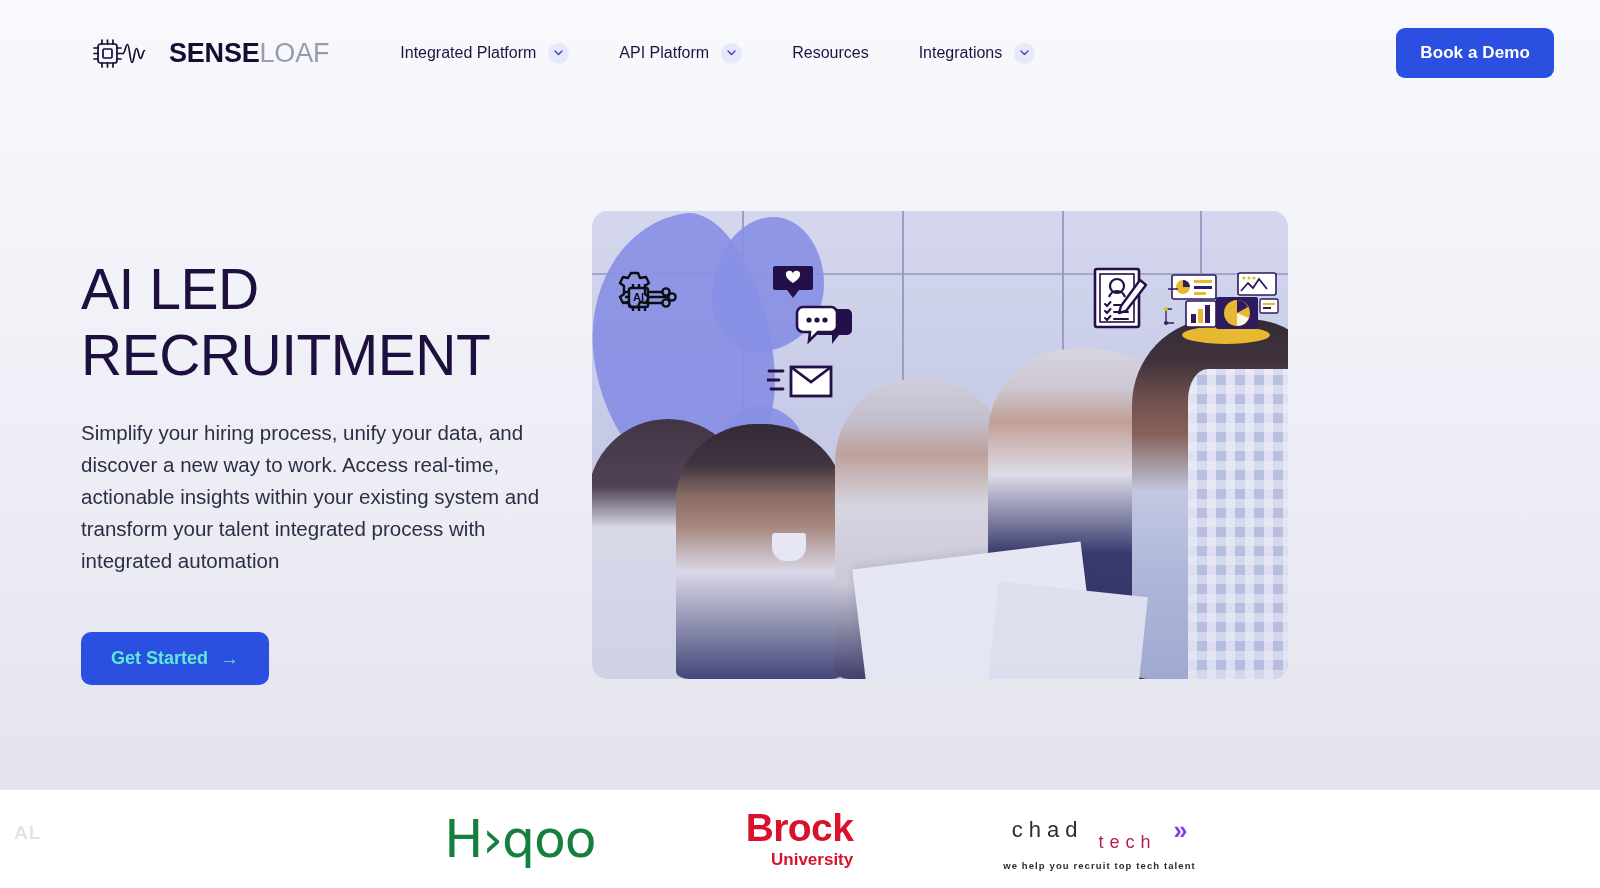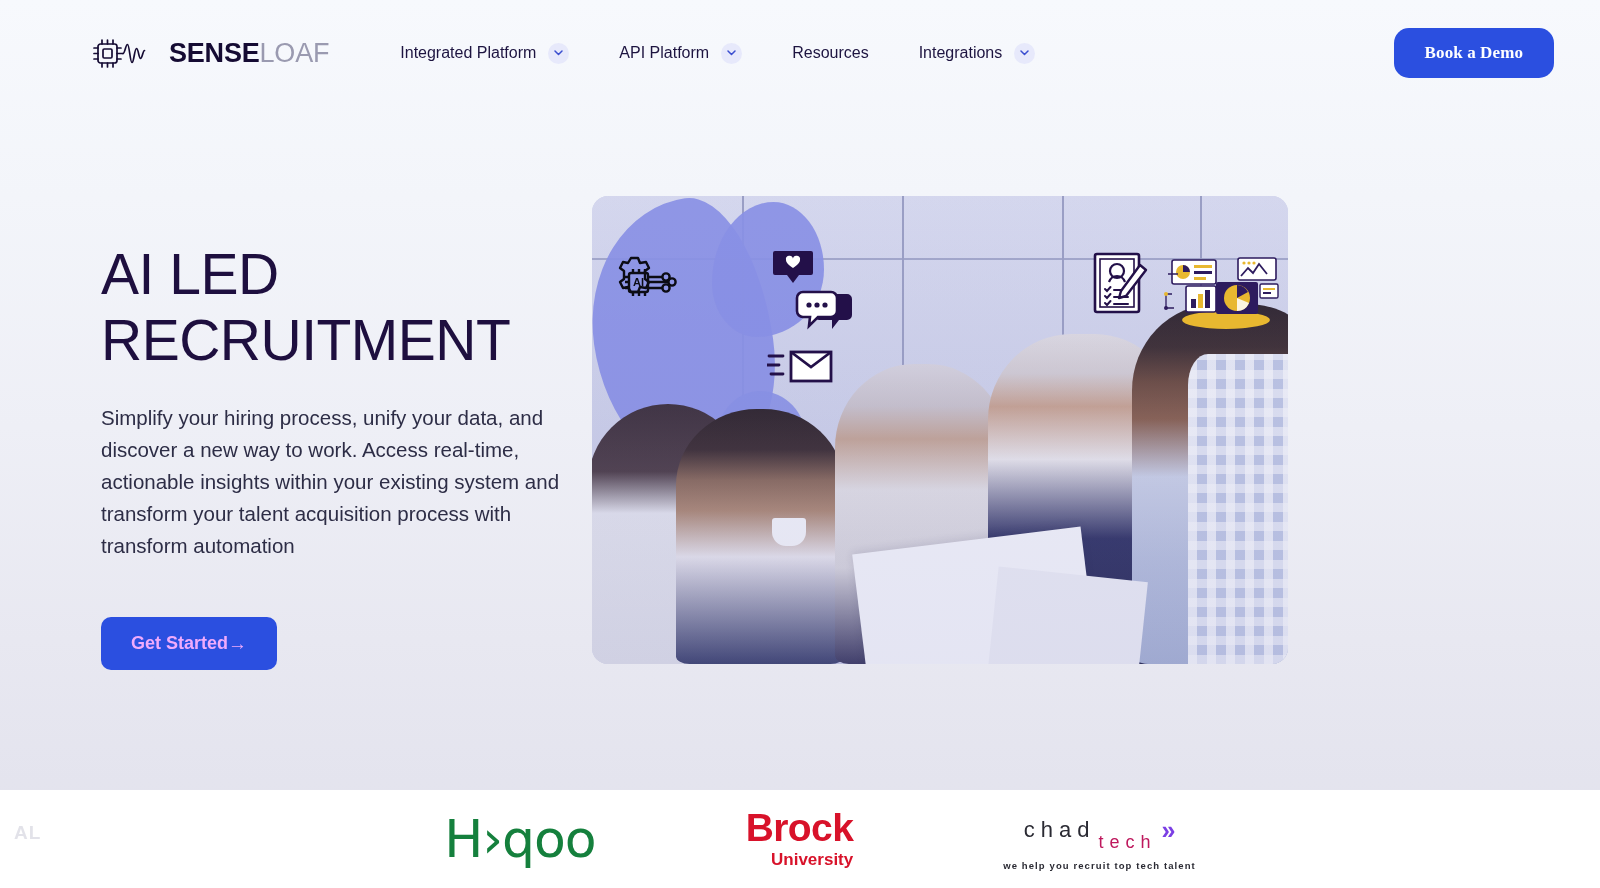--- a/index.html
+++ b/index.html
@@ -83,36 +83,35 @@
   .chev svg { display:block; }
 
   .spacer { flex: 1 1 auto; }
 
   .btn-demo {
     background: #2b4fe0;
     color: #ffffff;
     font-size: 17px;
     font-weight: 700;
     border: none;
-    border-radius: 15px;
-    padding: 15px 31px;
+    border-radius: 9px;
+    padding: 15px 24px;
     cursor: pointer;
     letter-spacing: 0.1px;
-    font-family: Liberation Serif, serif;
+    font-family: Liberation Sans, sans-serif;
     white-space: nowrap;
   }
 
   
   .hero {
     position: absolute;
-    top: 91px; left: 0;
+    top: 106px; left: 0;
     width: 1396px;
     height: 684px;
     display: flex;
-    padding-left: 20px;
   }
 
   .hero-left {
     width: 800px;
     padding: 150px 20px 0 81px;
   }
 
   .hero-title {
     font-size: 57px;
     line-height: 66px;
@@ -127,29 +126,30 @@
     font-size: 20.5px;
     line-height: 32px;
     color: #2d2d46;
     font-weight: 400;
     max-width: 700px;
   }
 
   .btn-start {
     margin-top: 55px;
     background: #2b4fe0;
-    color: #f0abfc;
+    color: #5eead4;
     font-size: 18px;
     font-weight: 700;
     border: none;
     border-radius: 10px;
     padding: 16px 30px;
     cursor: pointer;
     display: inline-flex;
     align-items: center;
+    gap: 12px;
     font-family: "Liberation Sans", sans-serif;
   }
   .btn-start .arrow { font-size: 19px; line-height: 1; }
 
   
   .hero-right {
     position: relative;
     flex: 1;
     padding: 105px 108px 0 0;
     display: flex;
@@ -328,21 +328,21 @@
     letter-spacing: -0.6px;
   }
   .brock-sub {
     font-size: 17px;
     font-weight: 700;
     color: #d8122a;
     margin-top: 3px;
     align-self: flex-end;
   }
 
-  .chad-row { display: flex; align-items: center; gap: 3px; }
+  .chad-row { display: flex; align-items: center; gap: 15px; }
   .chad-a { font-size: 22px; color: #2a2a33; letter-spacing: 6px; font-weight: 400; }
   .chad-b { font-size: 18px; color: #be185d; letter-spacing: 6px; font-weight: 400; margin-top: 24px; }
   .chad-chev { color: #7b3fe4; font-size: 25px; font-weight: 700; line-height: 1; margin-left: 2px; }
   .chad-tag {
     font-size: 9.5px;
     color: #2a2a33;
     letter-spacing: 1.1px;
     font-weight: 700;
     margin-top: 7px;
   }
@@ -436,21 +436,21 @@
 
     <button class="btn-demo">Book a Demo</button>
   </header>
 
   <section class="hero">
 
     <div class="hero-left">
       <h1 class="hero-title">
         <span>AI LED RECRUITMENT</span><br>
       </h1>
-      <p class="hero-sub">Simplify your hiring process, unify your data, and discover a new way to work. Access real-time, actionable insights within your existing system and transform your talent acquisition process with transform automation</p>
+      <p class="hero-sub">Simplify your hiring process, unify your data, and discover a new way to work. Access real-time, actionable insights within your existing system and transform your talent integrated process with integrated automation</p>
       <button class="btn-start">
         <span>Get Started</span>
         <span class="arrow">→</span>
       </button>
     </div>
 
     <div class="hero-right">
       <div class="hero-card">
 
         <div class="photo">

